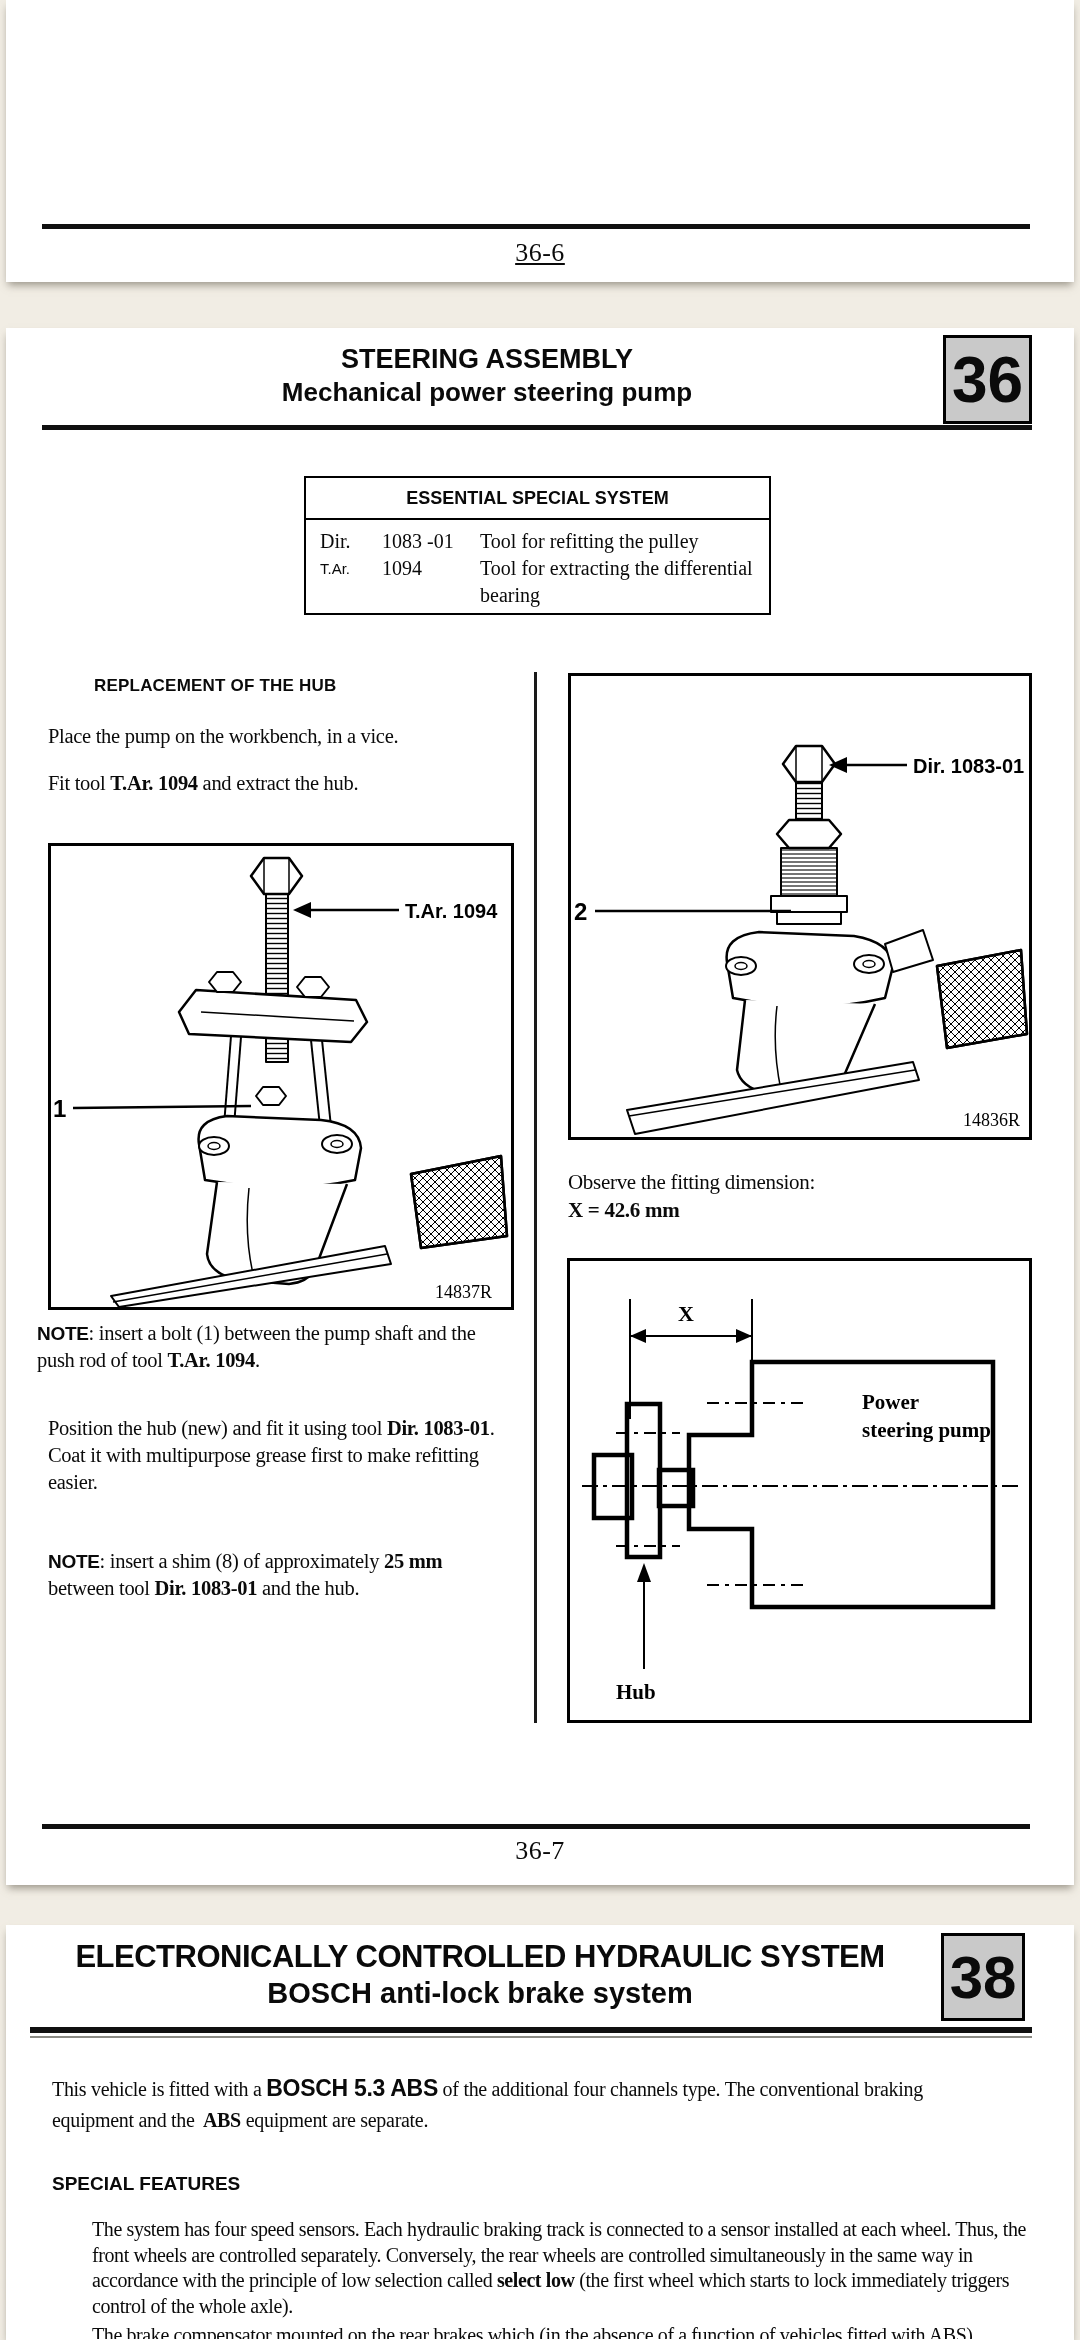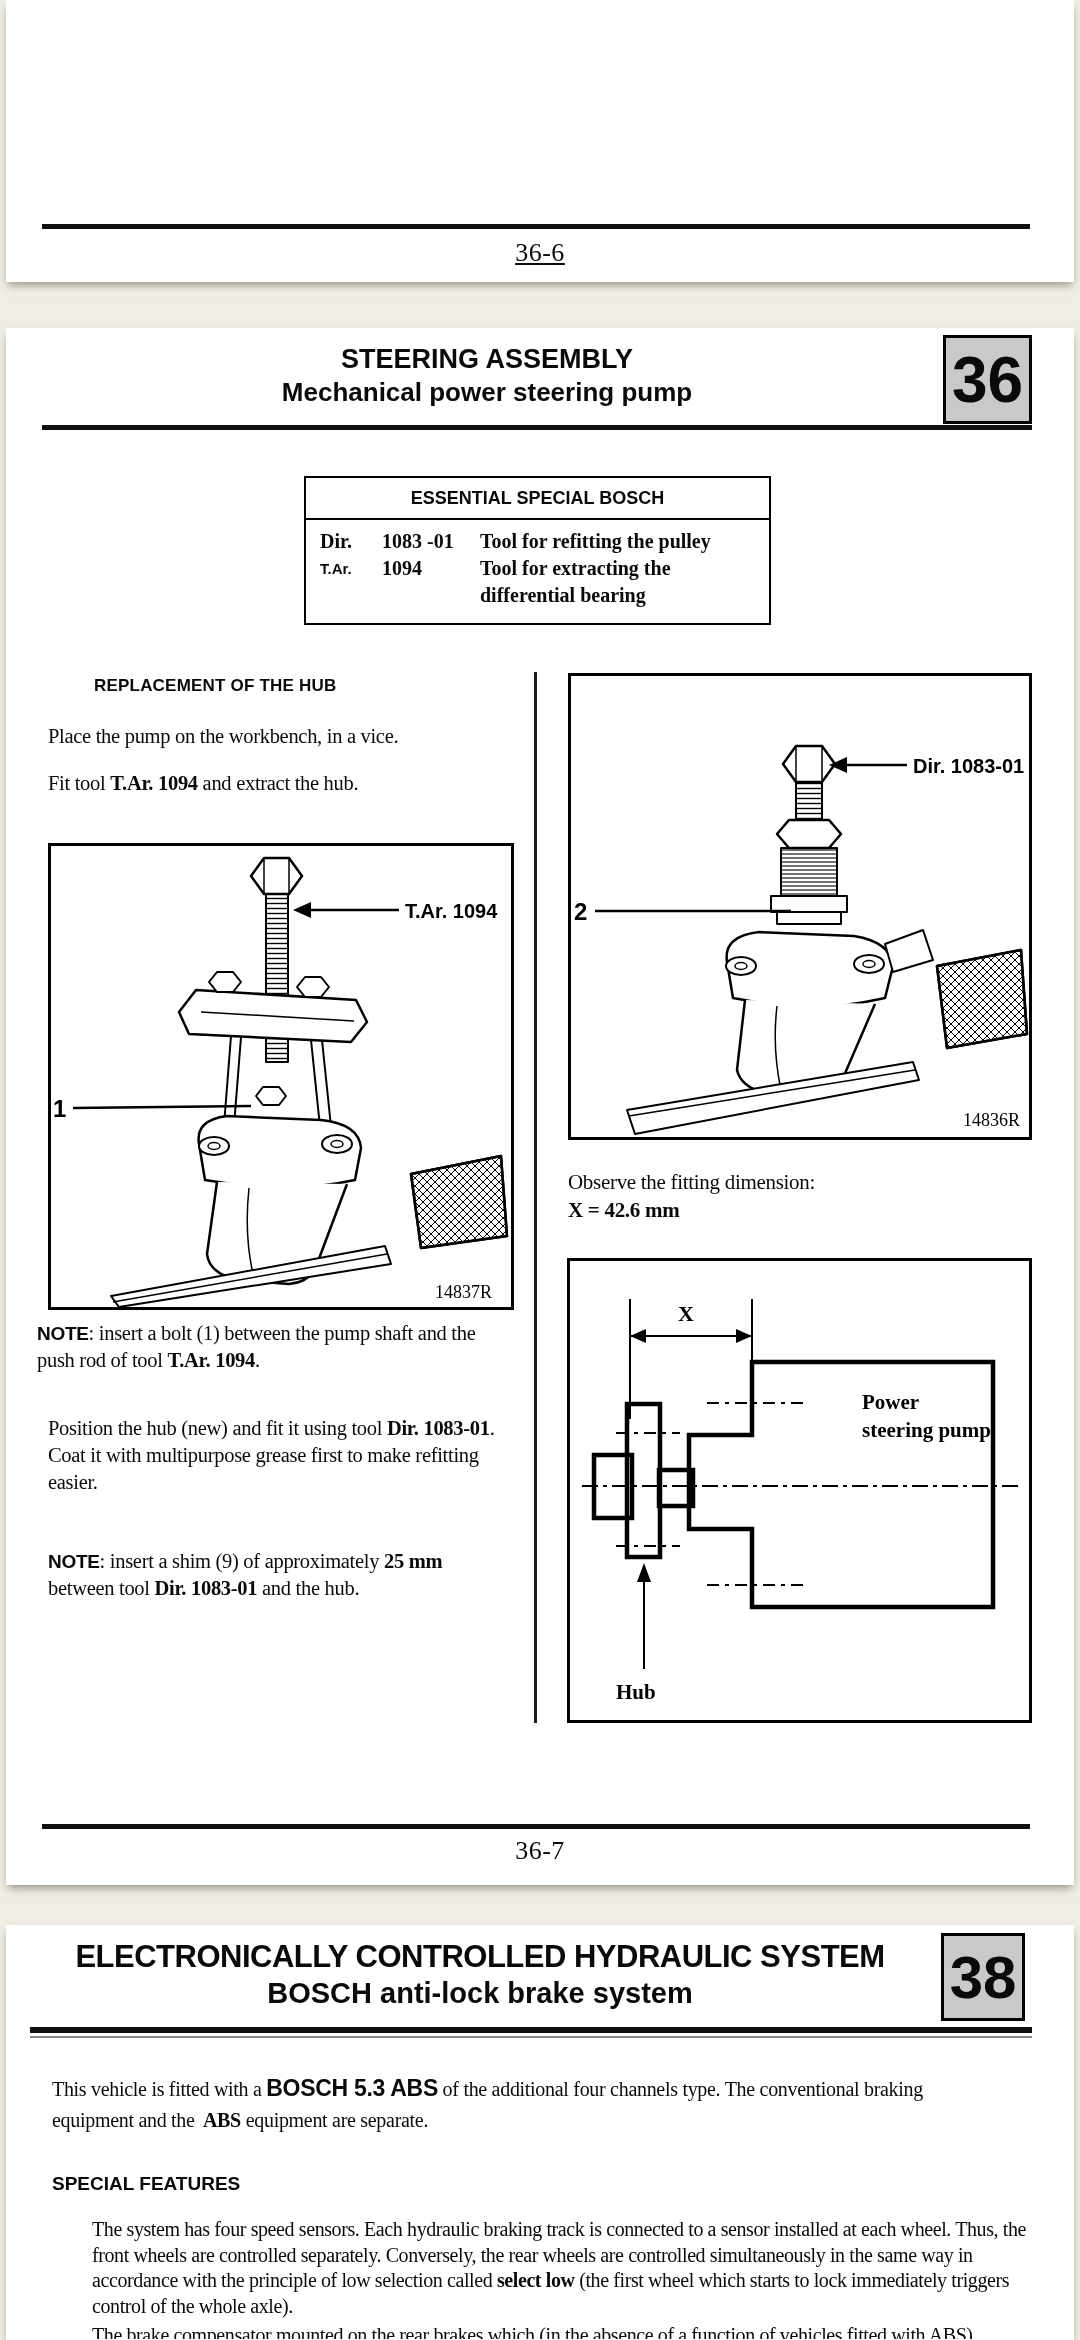--- a/index.html
+++ b/index.html
@@ -23,21 +23,21 @@
   .t1-38{font-size:31px;letter-spacing:-0.5px;}
   .t2-38{font-size:29px;}
   .chapbox{background:#c9c9c9;border:3px solid #000;display:flex;align-items:center;justify-content:center;
            font-family:"Liberation Sans",sans-serif;font-weight:bold;font-size:64px;}
 
   
   .ttable{border:2px solid #000;background:#fff;}
   .tt-head{border-bottom:2px solid #000;text-align:center;
            font-family:"Liberation Sans",sans-serif;font-weight:bold;font-size:18px;
            padding:10px 0 9px 0;}
-  .tt-body{padding:8px 10px 14px 14px;font-weight:bold;font-size:20px;line-height:27px;}
+  .tt-body{padding:8px 10px 4px 14px;font-weight:normal;font-size:20px;line-height:27px;}
   .tt-row{display:flex;}
   .tt-code{width:62px;flex:none;}
   .tt-num{width:98px;flex:none;}
   .tt-desc{width:285px;}
 
   
   .shead{font-family:"Liberation Sans",sans-serif;font-weight:bold;font-size:17px;letter-spacing:.2px;}
   .body-txt{font-size:20.5px;line-height:27px;letter-spacing:-0.3px;}
   .nl{font-family:"Liberation Sans",sans-serif;font-weight:bold;font-size:19px;}
   b{font-weight:bold;}
@@ -72,21 +72,21 @@
   <div class="page" style="top:328px;height:1557px;">
 
     <div class="abs title-wrap t1-36" style="left:36px;top:16px;width:890px;">STEERING ASSEMBLY</div>
     <div class="abs title-wrap t2-36" style="left:36px;top:50px;width:890px;">Mechanical power steering pump</div>
     <div class="abs chapbox" style="left:937px;top:7px;width:83px;height:83px;">
       <span>36</span>
     </div>
     <div class="abs rule" style="left:36px;top:97px;width:990px;height:5px;"></div>
 
     <div class="abs ttable" style="left:298px;top:148px;width:463px;">
-      <div class="tt-head">ESSENTIAL SPECIAL BOSCH</div>
+      <div class="tt-head">ESSENTIAL SPECIAL SYSTEM</div>
       <div class="tt-body">
         <div class="tt-row">
           <span class="tt-code">Dir.</span>
           <span class="tt-num">1083 -01</span>
           <span class="tt-desc">Tool for refitting the pulley</span>
         </div>
         <div class="tt-row">
           <span class="tt-code" style="font-family:'Liberation Sans',sans-serif;font-size:15px;">T.Ar.</span>
           <span class="tt-num">1094</span>
           <span class="tt-desc">Tool for extracting the differential bearing</span>
@@ -148,21 +148,21 @@
           <line x1="22" y1="262" x2="200" y2="260"></line>
         </g>
         <text class="flabel" x="354" y="72">T.Ar. 1094</text>
         <text class="fcall" x="2" y="271">1</text>
         <text class="fref" x="384" y="452">14837R</text>
       </svg>
     </div>
 
     <div class="abs body-txt" style="left:31px;top:992px;width:448px;"><span class="nl">NOTE</span><span>: insert a bolt (1) between the pump shaft and the push rod of tool </span><b>T.Ar. 1094</b><span>.</span></div>
     <div class="abs body-txt" style="left:42px;top:1087px;width:472px;"><span>Position the hub (new) and fit it using tool </span><b>Dir. 1083-01</b><span>. Coat it with multipurpose grease first to make refitting easier.</span></div>
-    <div class="abs body-txt" style="left:42px;top:1220px;width:460px;"><span class="nl">NOTE</span><span>: insert a shim (9) of approximately </span><b>25 mm</b><span> between tool </span><b>Dir. 1083-01</b><span> and the hub.</span></div>
+    <div class="abs body-txt" style="left:42px;top:1220px;width:460px;"><span class="nl">NOTE</span><span>: insert a shim (8) of approximately </span><b>25 mm</b><span> between tool </span><b>Dir. 1083-01</b><span> and the hub.</span></div>
 
     <div class="abs divider" style="left:528px;top:344px;width:3px;height:1051px;"></div>
 
     <div class="abs figbox" style="left:562px;top:345px;width:458px;height:461px;">
       <svg viewBox="0 0 458 461" width="458" height="461">
         <defs>
           <pattern id="thr2" width="6" height="5" patternUnits="userSpaceOnUse">
             <path d="M0,2.5 H6" stroke="#000" stroke-width="1.4"></path>
           </pattern>
           <pattern id="kn2" width="5" height="4" patternUnits="userSpaceOnUse">

